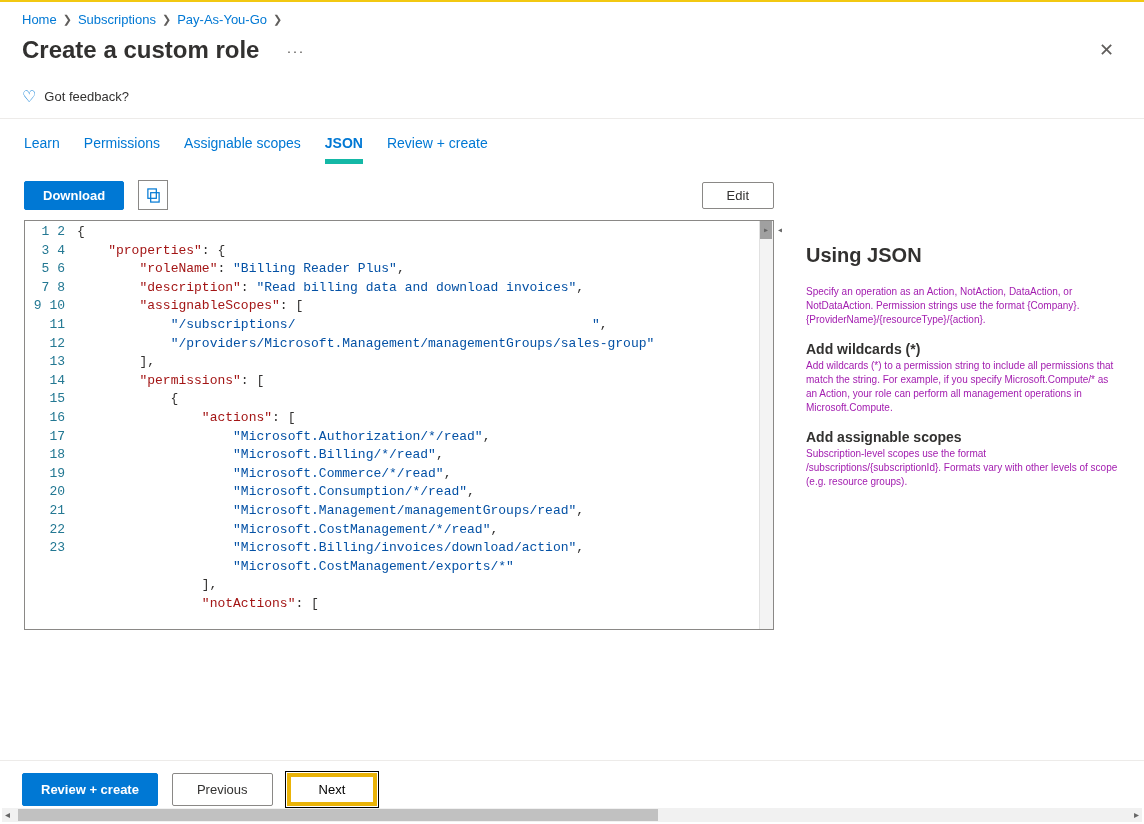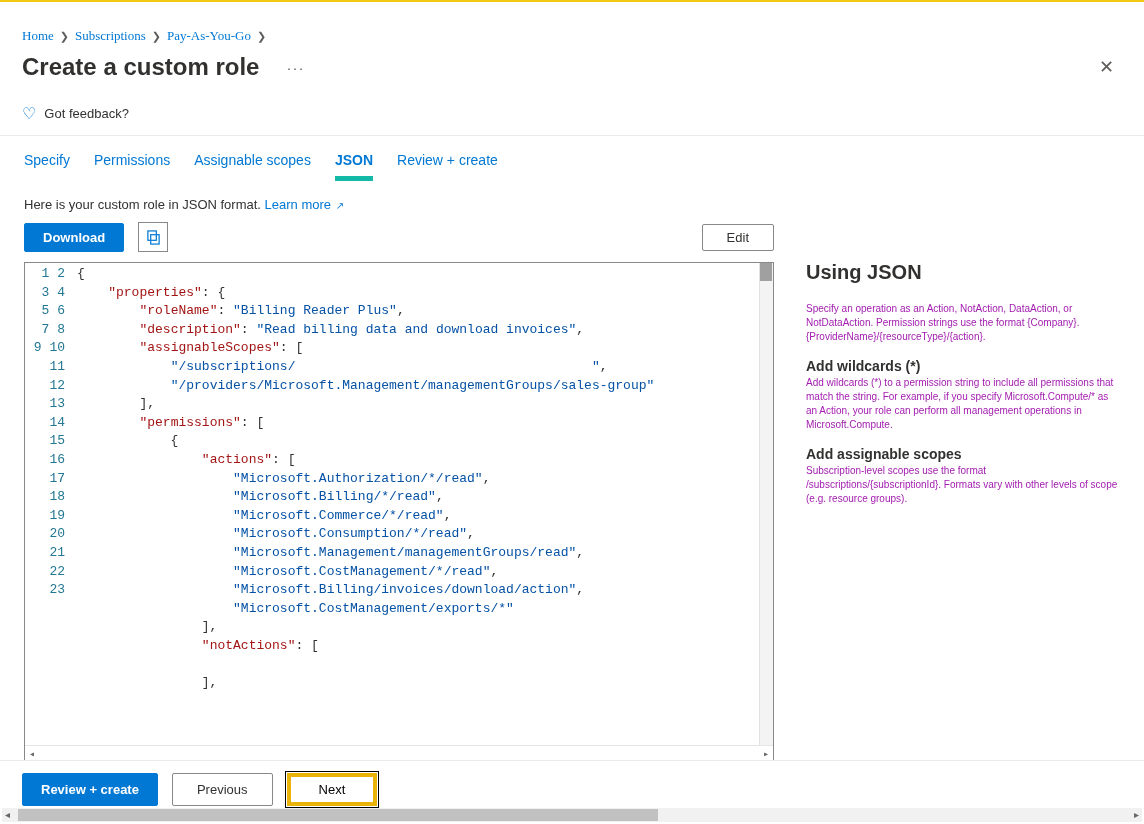--- a/index.html
+++ b/index.html
@@ -11,23 +11,22 @@
       width: 1144px;
       height: 824px;
       overflow: hidden;
       position: relative;
       border-top: 2px solid #f2c811;
     }
     
     .breadcrumb {
       display: flex;
       align-items: center;
-      padding: 26px 22px 6px;
+      padding: 10px 22px 6px;
       font-size: 13px;
-      font-family: Liberation Serif, serif;
     }
     .breadcrumb a { color: #0078d4; text-decoration: none; cursor: pointer; }
     .breadcrumb .sep { color: #605e5c; margin: 0 6px; font-size: 11px; }
     
     .header-row {
       display: flex;
       align-items: center;
       justify-content: space-between;
       padding: 2px 22px 8px;
     }
@@ -110,23 +109,23 @@
     .btn-outline {
       background: #fff;
       border: 1px solid #8a8886;
       color: #323130;
       padding: 5px 24px;
     }
     .edit-btn-wrap { margin-left: auto; }
     
     .editor {
       border: 1px solid #8a8886;
-      height: 500px;
-      display: flex;
-      flex-direction: column;
+      height: 410px;
+      display: flex;
+      flex-direction: row;
       font-family: Consolas, "Courier New", monospace;
       font-size: 13px;
       position:relative;
     }
     .editor-body {
       flex: 1;
       display: flex;
       overflow: hidden;
     }
     .gutter {
@@ -228,32 +227,29 @@
   </div>
   <span class="close-x">✕</span>
 </div>
 
 <div class="feedback-row">
   <span class="heart-icon">♡</span>
   <span>Got feedback?</span>
 </div>
 
 <div class="tab-row">
-  <div class="tab">Specify</div>
+  <div class="tab">Learn</div>
   <div class="tab">Permissions</div>
   <div class="tab">Assignable scopes</div>
   <div class="tab active">JSON</div>
   <div class="tab">Review + create</div>
 </div>
 
 <div class="content">
   <div class="main-col">
-    <p class="intro-line">
-      <span>Here is your custom role in JSON format. </span><a><span>Learn more</span><span class="learn-ext"> ↗</span></a>
-    </p>
 
     <div class="toolbar-row">
       <button class="btn btn-primary">Download</button>
       <span class="btn-icon">
         <svg width="15" height="15" viewBox="0 0 16 16" fill="none" stroke="#0078d4" stroke-width="1.3">
           <rect x="5" y="5" width="9" height="10"></rect>
             <rect x="2" y="1" width="9" height="10"></rect>
         </svg>
       </span>
       <span class="edit-btn-wrap">

